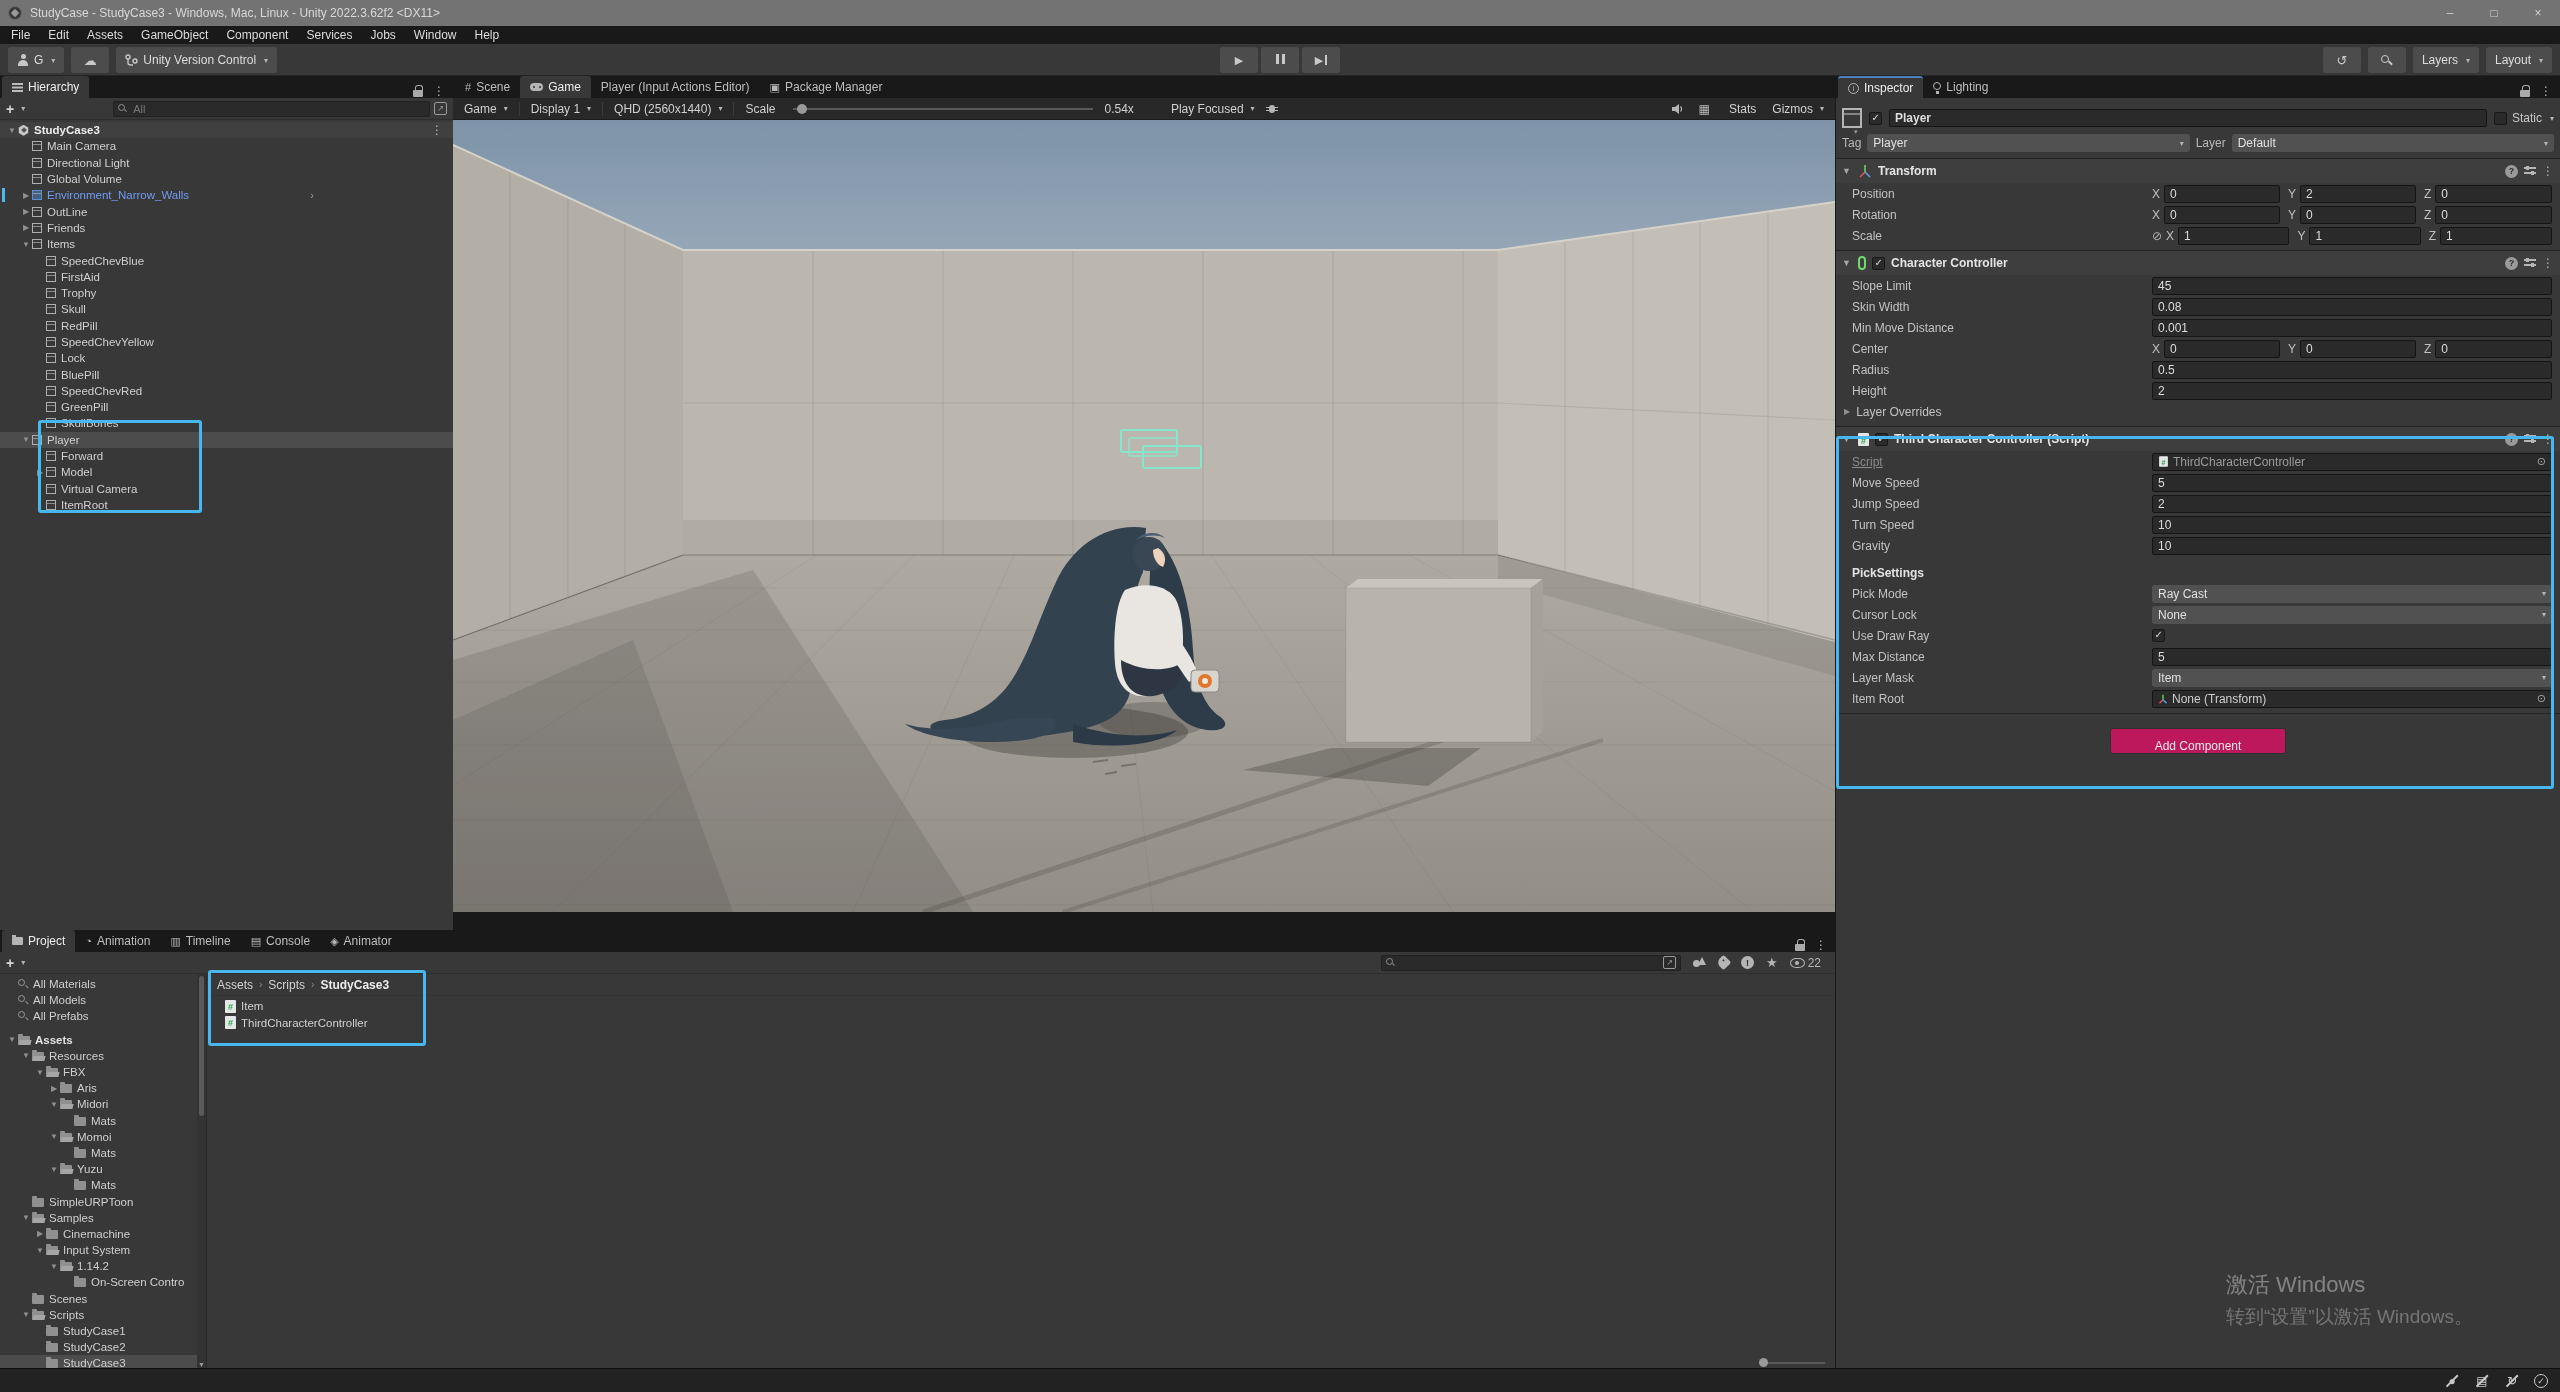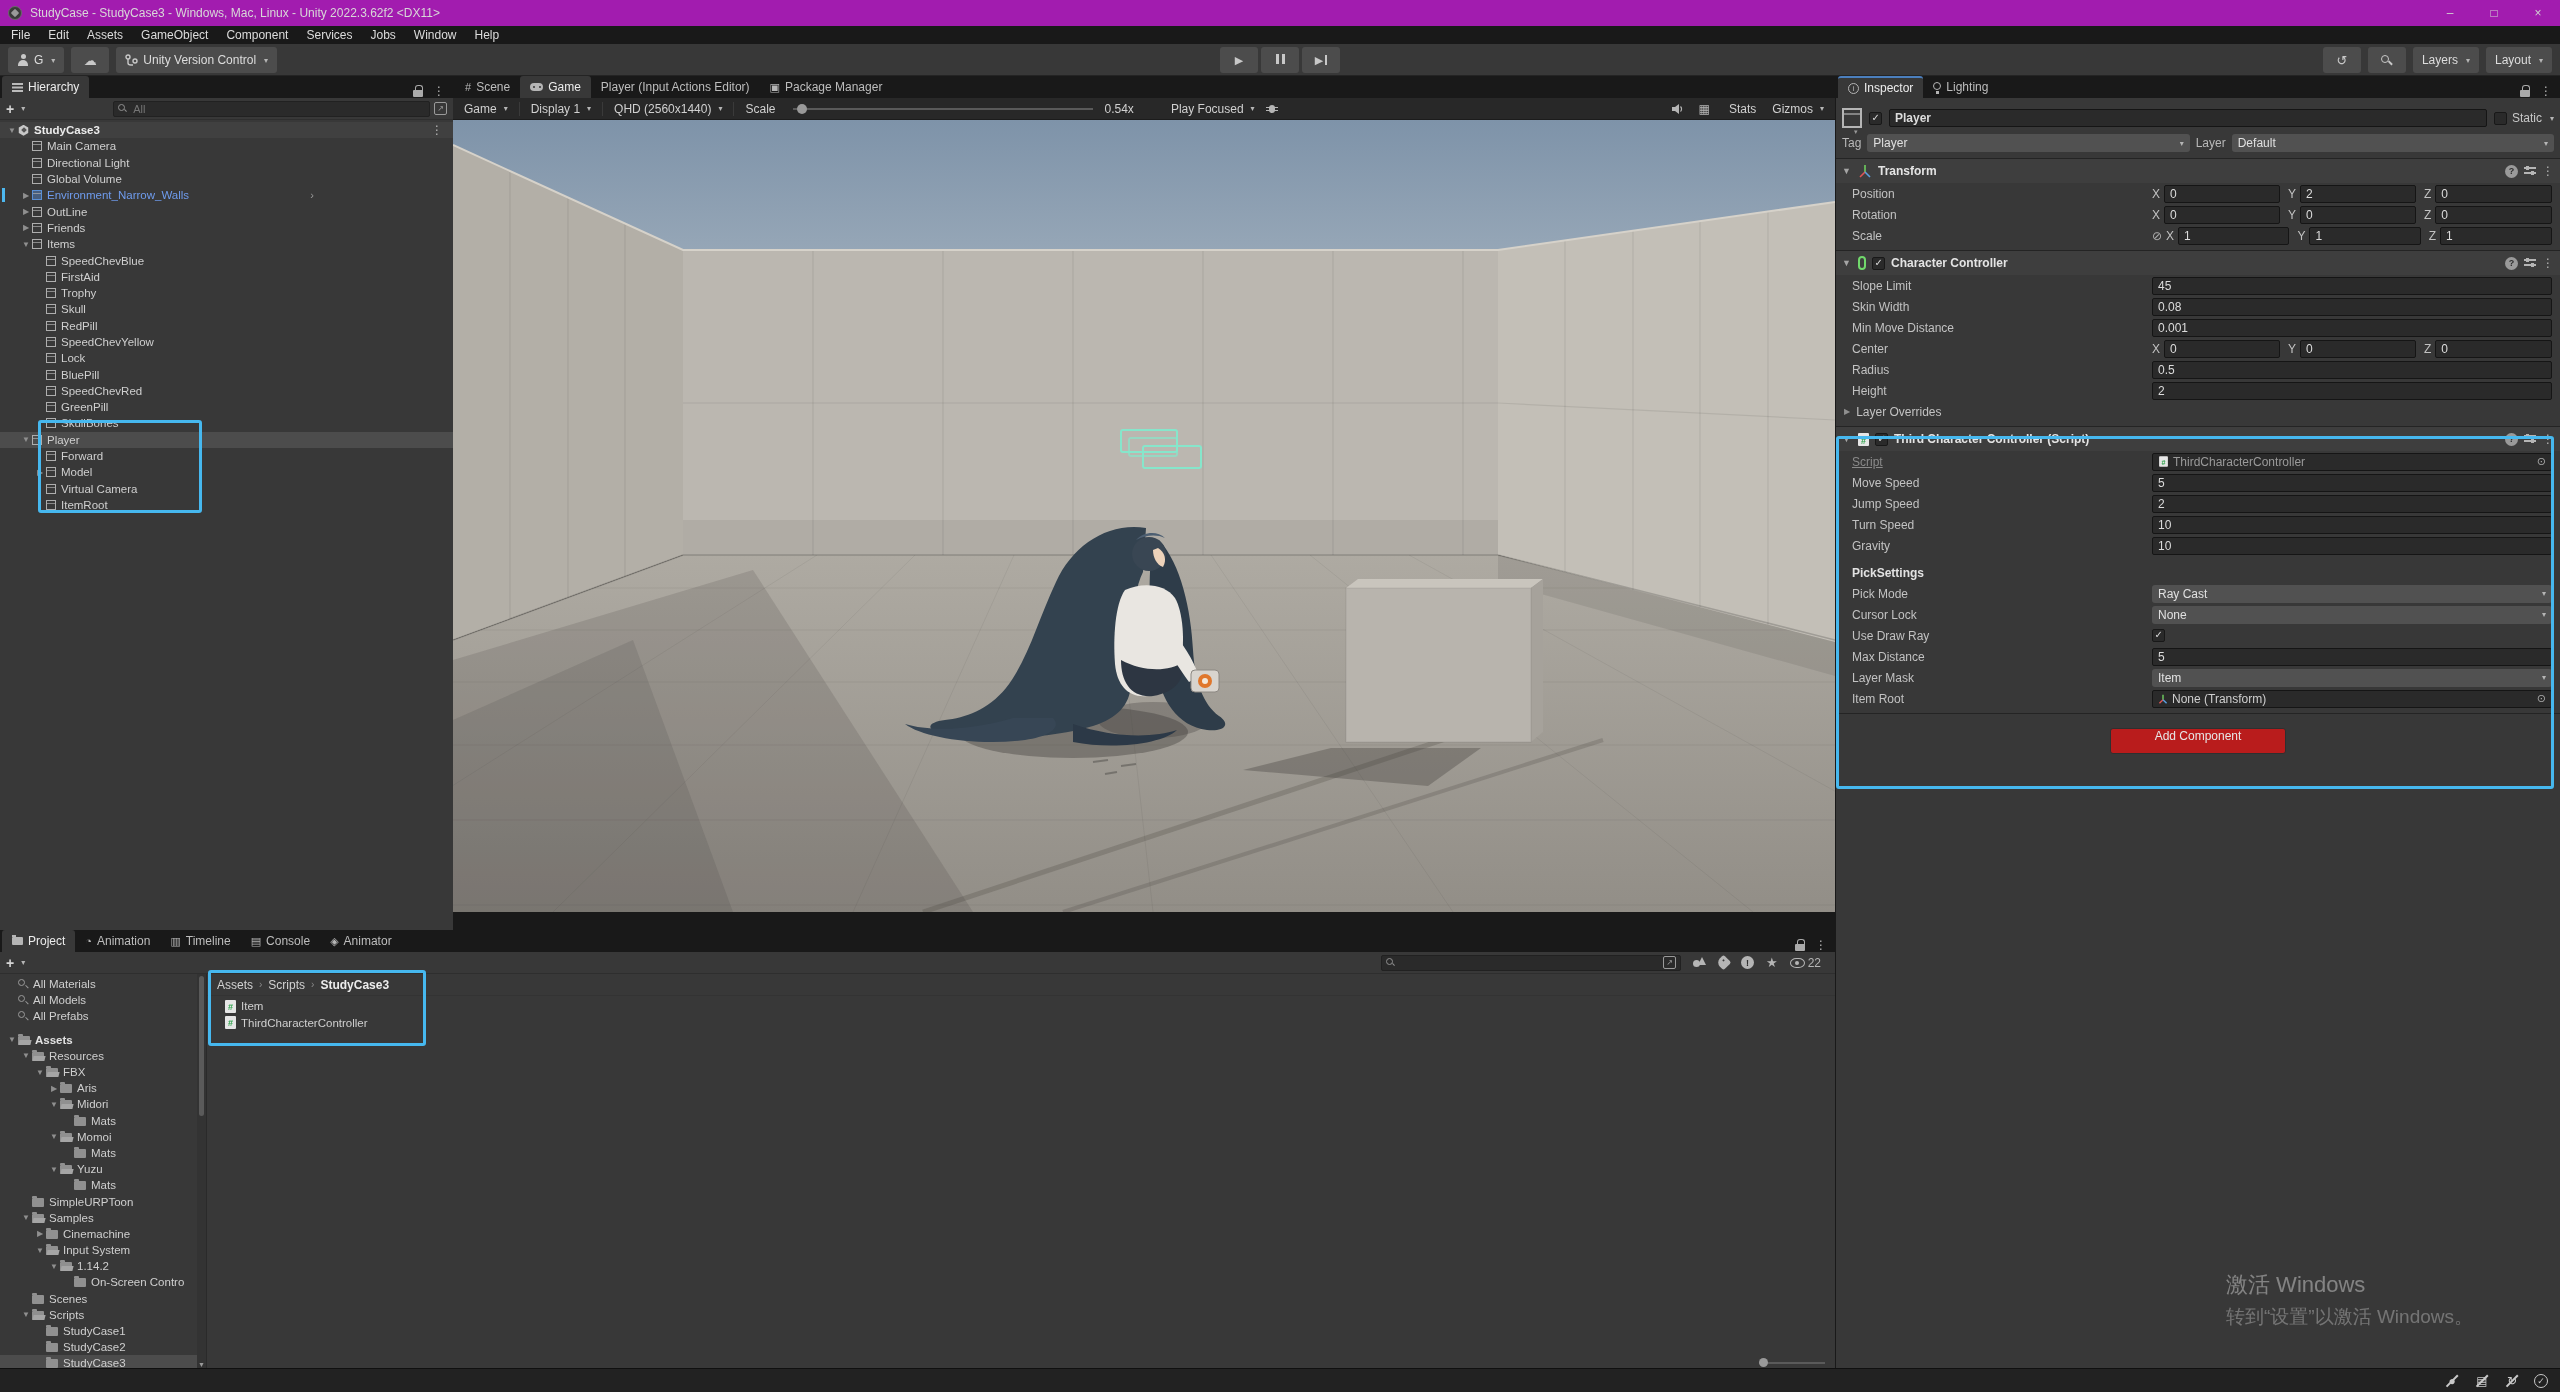--- a/index.html
+++ b/index.html
@@ -1,21 +1,21 @@
 <!DOCTYPE html>
 <html><head>
 <meta charset="utf-8">
 <style>
   html,body{margin:0;padding:0;background:#000;}
   *{box-sizing:border-box;}
   #app{position:relative;width:2560px;height:1392px;background:#191919;overflow:hidden;
        font-family:"Liberation Sans","DejaVu Sans",sans-serif;font-size:12px;color:#d2d2d2;}
 
   
-  .titlebar{position:absolute;left:0;top:0;width:2560px;height:26px;background:#a21caf;
+  .titlebar{position:absolute;left:0;top:0;width:2560px;height:26px;background:#737373;
             display:flex;align-items:center;padding-left:8px;}
   .win-icon{width:14px;height:14px;border-radius:50%;background:#3a3a3a;border:1px solid #6a6a6a;margin-right:8px;position:relative;}
   .win-icon::before{content:'';position:absolute;left:3px;top:3px;width:6px;height:6px;background:#9a9a9a;border-radius:1px;transform:rotate(45deg);}
   .title{color:#d8d8d8;font-size:12px;}
   .win-controls{margin-left:auto;display:flex;height:26px;}
   .wc{width:44px;height:26px;display:flex;align-items:center;justify-content:center;color:#d0d0d0;font-size:12px;}
   
   .menubar{position:absolute;left:0;top:26px;width:2560px;height:18px;background:#191919;display:flex;align-items:center;padding-left:2px;}
   .menu-item{padding:0 9px;color:#dcdcdc;}
   
@@ -156,21 +156,21 @@
   .ival{flex:1;display:flex;align-items:center;gap:8px;}
   .ival .ufield{flex:1;}
   .ival .udrop{flex:1;}
   .axis{display:flex;align-items:center;gap:4px;flex:1;}
   .axis em{font-style:normal;color:#c2c2c2;}
   .linkic{color:#b0b0b0;font-size:12px;margin-right:4px;}
   .picker{margin-left:auto;color:#aaa;font-size:11px;}
   .objtxt{color:#cfcfcf;}
   .scrtxt{color:#9a9a9a;}
   .addcomp-wrap{padding:14px 0 18px 0;text-align:center;}
-  .btn-addcomp{display:inline-flex;align-items:flex-start;justify-content:center;width:176px;height:26px;background:#b91c1c;border:1px solid #2f2f2f;border-radius:3px;color:#e6e6e6;}
+  .btn-addcomp{display:inline-flex;align-items:flex-end;justify-content:center;width:176px;height:26px;background:#be185d;border:1px solid #2f2f2f;border-radius:3px;color:#e6e6e6;}
   .foldrow{display:flex;align-items:center;height:21px;padding-left:8px;color:#c2c2c2;gap:6px;}
   .foldrow .arrow{color:#8f8f8f;font-size:8px;}
   
   .project{left:0;top:930px;width:1835px;height:438px;}
   .proj-body{position:absolute;left:0;top:44px;right:0;bottom:0;display:flex;}
   .proj-left{width:197px;flex:none;overflow:hidden;}
   .vscroll{width:9px;flex:none;position:relative;background:#333;}
   .vscroll .thumb{position:absolute;left:2px;top:2px;width:5px;height:140px;background:#5a5a5a;border-radius:3px;}
   .vscroll .dn{position:absolute;left:0;bottom:0;width:9px;text-align:center;color:#9a9a9a;font-size:7px;}
   .proj-right{flex:1;border-left:1px solid #2a2a2a;position:relative;}

